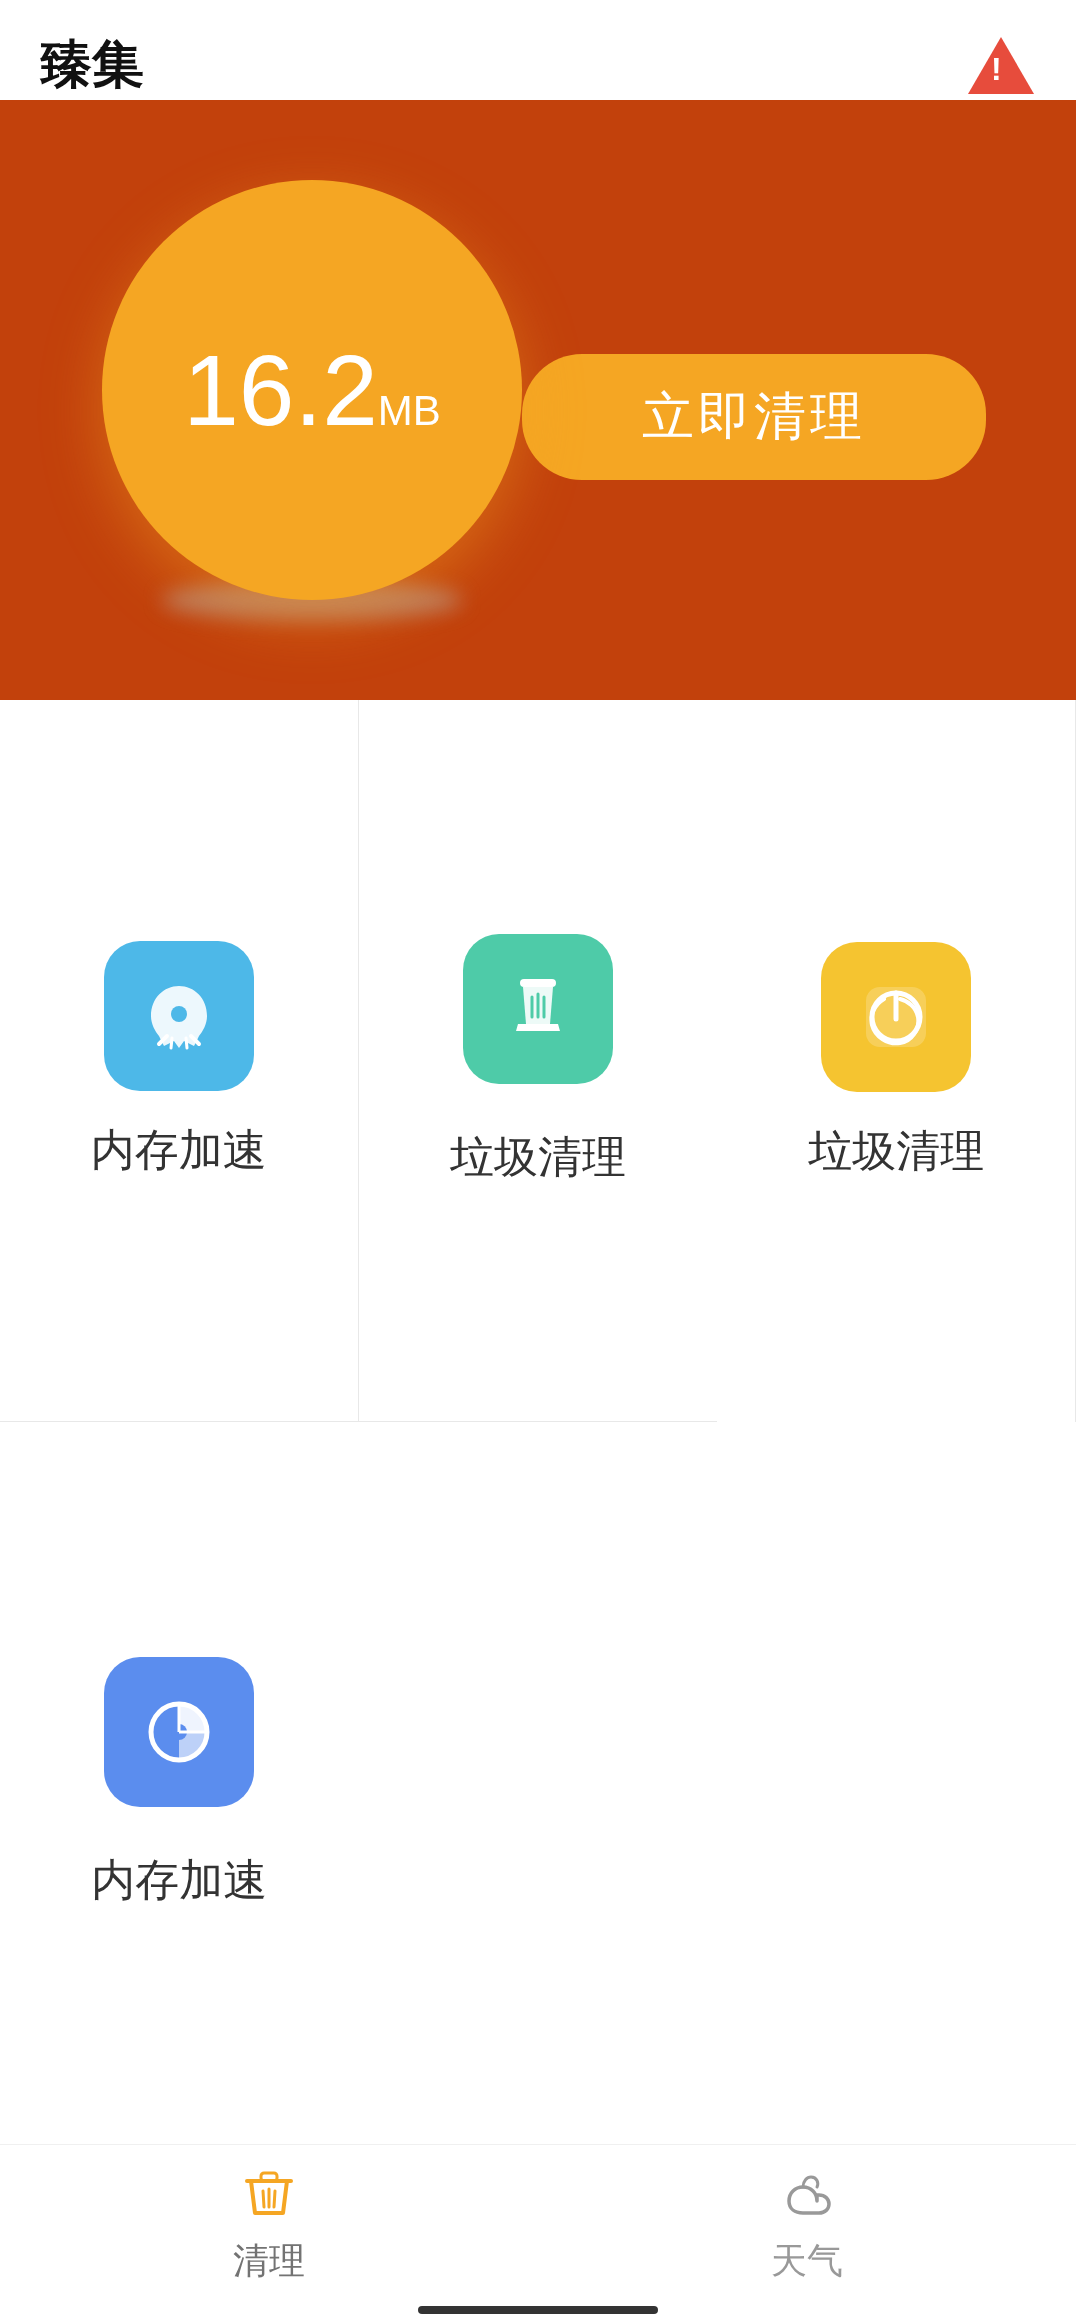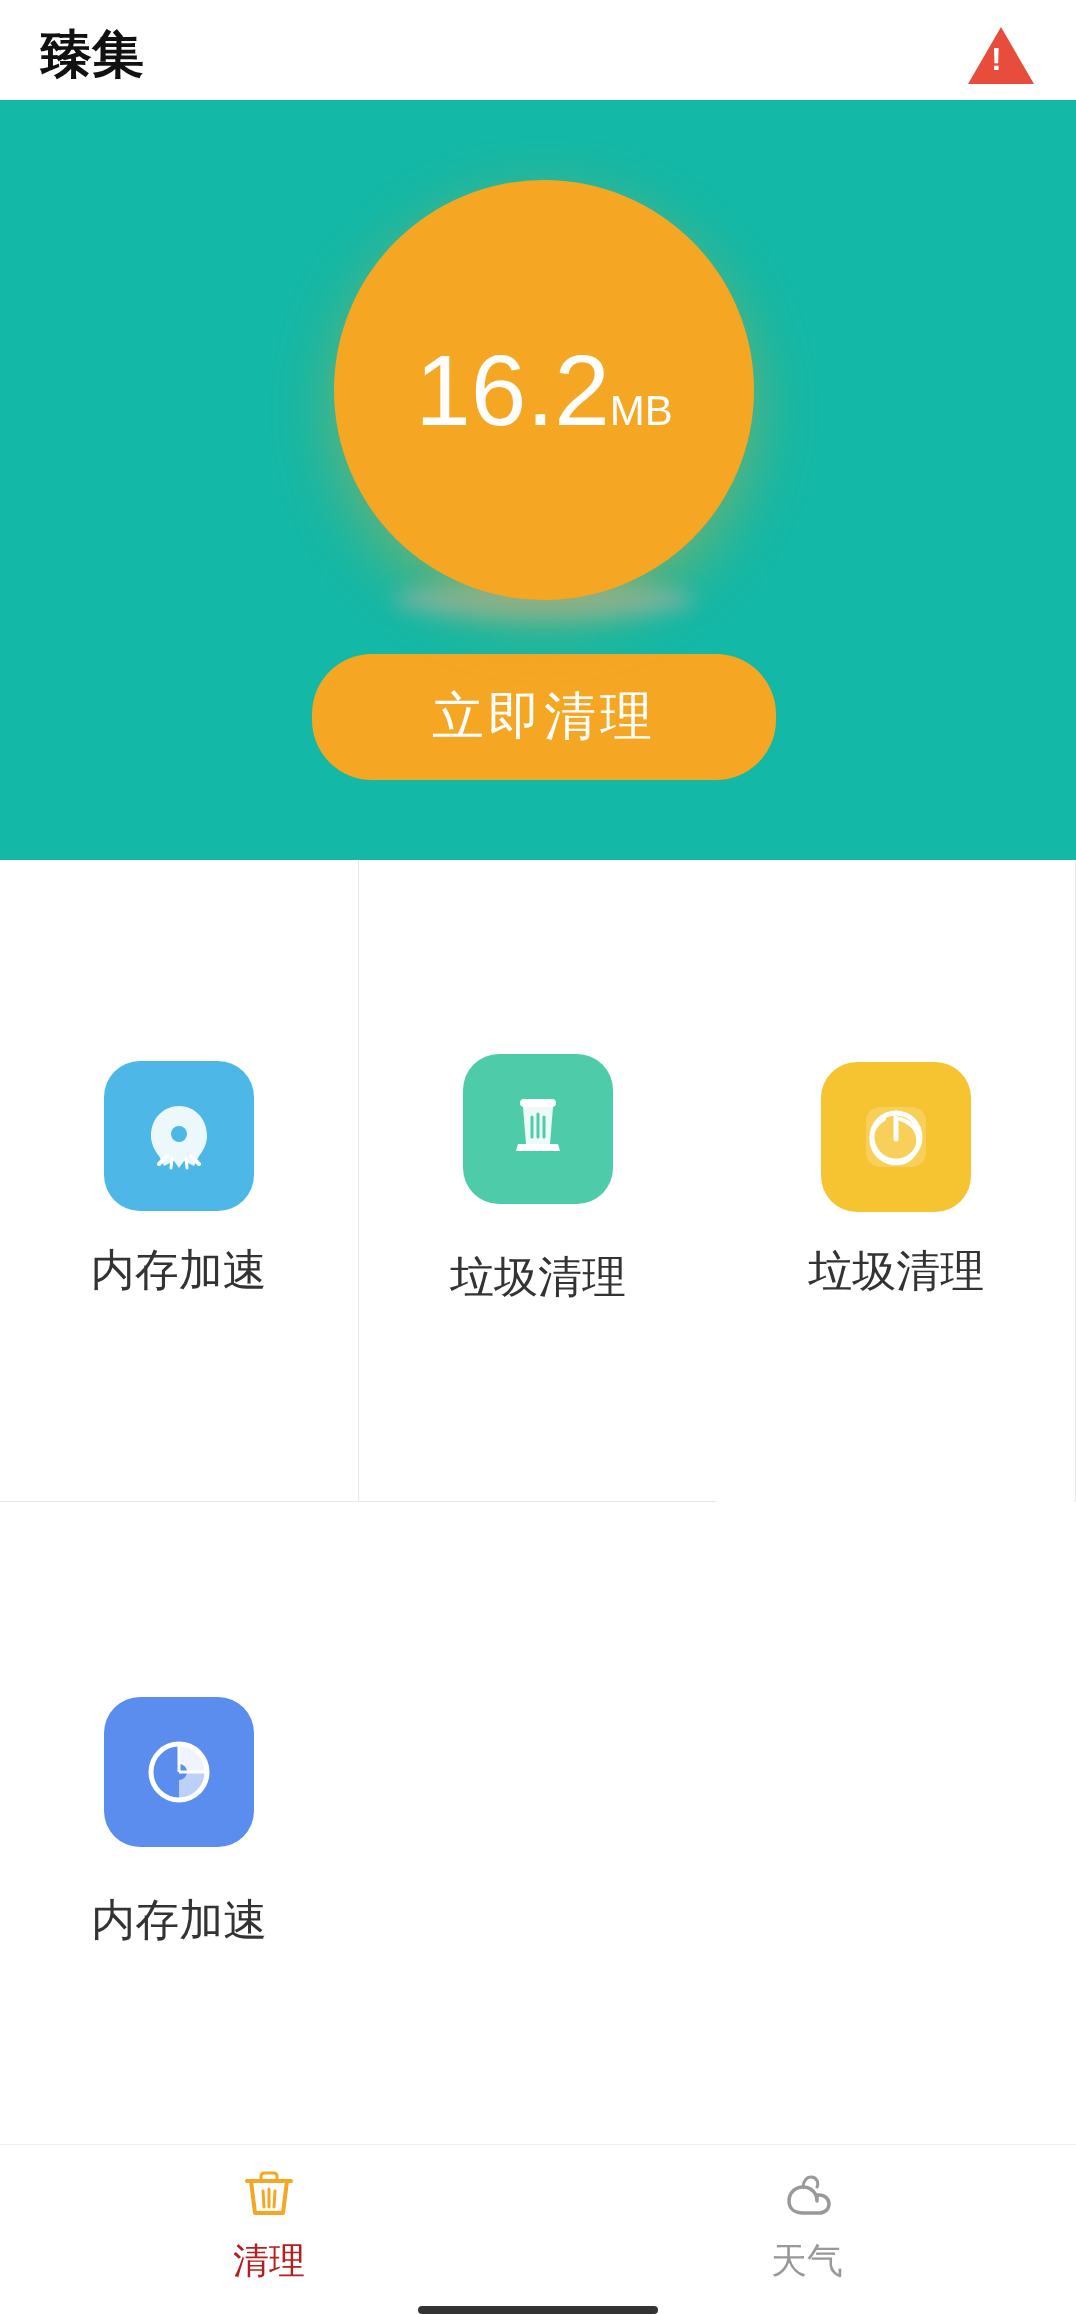--- a/index.html
+++ b/index.html
@@ -15,21 +15,21 @@
       font-family: -apple-system, 'PingFang SC', 'Microsoft YaHei', sans-serif;
       background: #fff;
       display: flex;
       flex-direction: column;
       overflow-x: hidden;
     }
 
     
     .header {
       display: flex;
-      align-items: center;
+      align-items: flex-start;
       justify-content: space-between;
       padding: 30px 40px 20px 40px;
       background: #fff;
       height: 100px;
     }
 
     .header-title {
       font-size: 52px;
       font-weight: 600;
       color: #111;
@@ -57,23 +57,23 @@
       position: absolute;
       color: #fff;
       font-size: 32px;
       font-weight: 700;
       left: -10px;
       top: 14px;
     }
 
     
     .hero {
-      background: #14b8a6;
-      display: flex;
-      flex-direction: column;
+      background: #c2410c;
+      display: flex;
+      flex-direction: row;
       align-items: center;
       justify-content: center;
       padding: 80px 0 80px 12px;
       flex-shrink: 0;
     }
 
     .circle-container {
       display: flex;
       flex-direction: column;
       align-items: center;
@@ -214,21 +214,21 @@
       width: 64px;
       height: 64px;
     }
 
     .nav-label {
       font-size: 36px;
       color: #999;
     }
 
     .nav-label.active {
-      color: #b91c1c;
+      color: #737373;
     }
 
     .nav-icon-active svg path,
     .nav-icon-active svg rect,
     .nav-icon-active svg polyline {
       stroke: #f5a623;
     }
 
     .nav-indicator {
       position: absolute;

